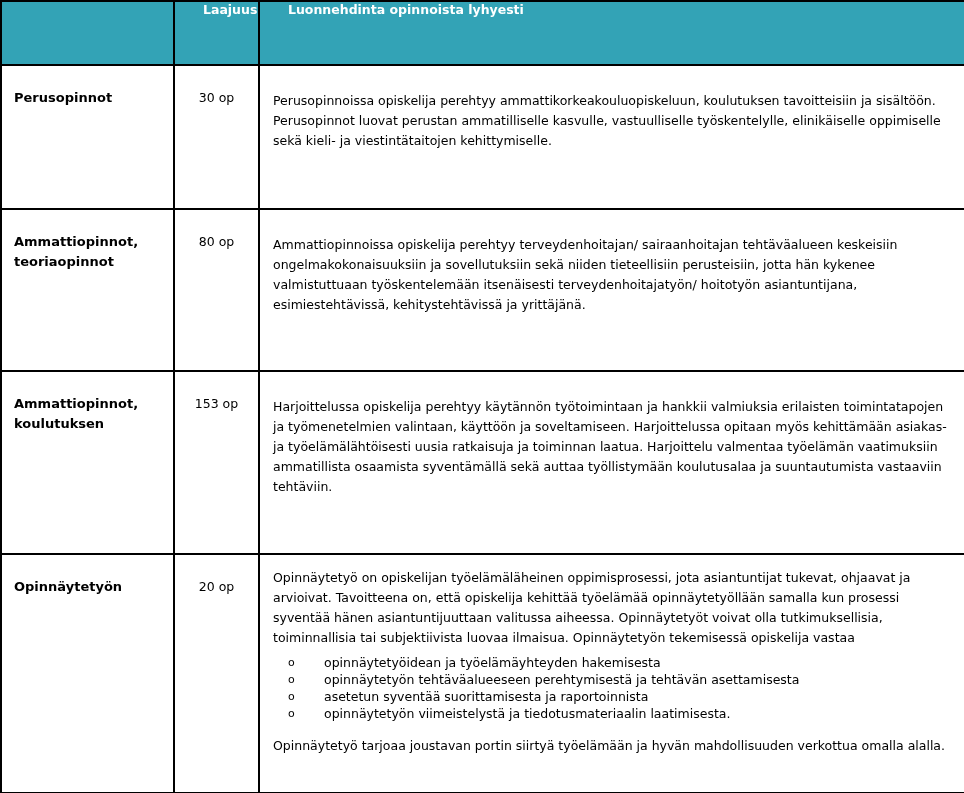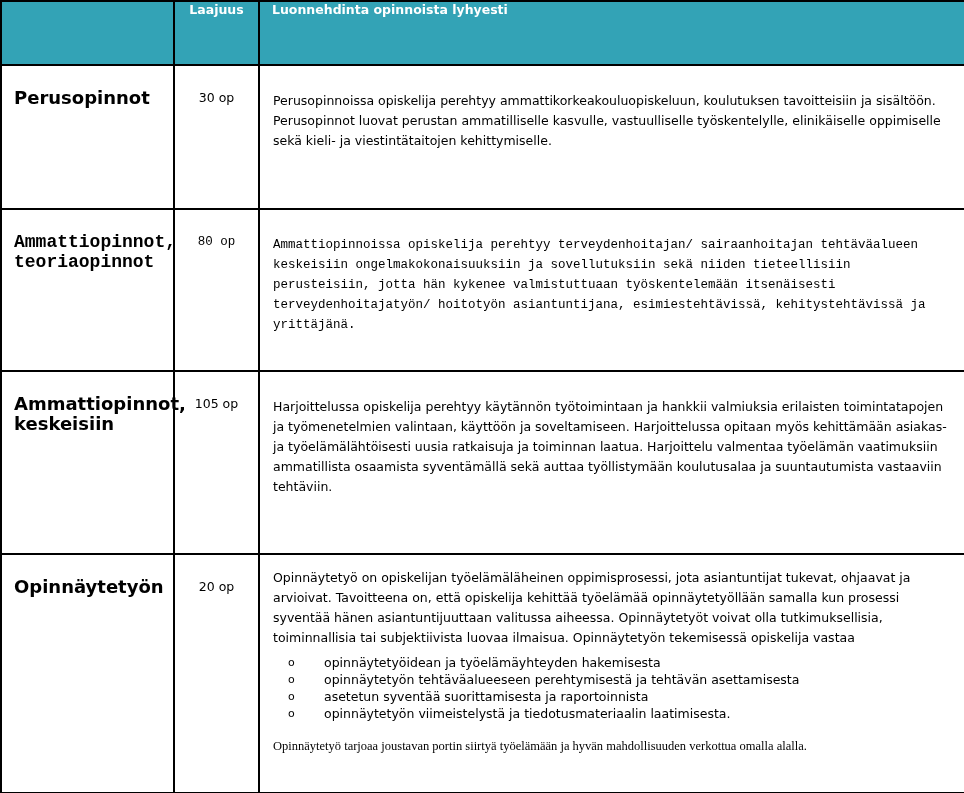--- a/index.html
+++ b/index.html
@@ -20,34 +20,34 @@
   col.c3 { width: 708px; }
   thead th {
     background: #33a3b6;
     color: #ffffff;
     font-weight: bold;
     font-size: 12.5px;
     height: 62px;
     vertical-align: middle;
     text-align: left;
   }
-  thead th .inner { padding: 0 12px; }
+  thead th .inner { padding: 0 28px; }
   thead th.col-extent { text-align: center; }
-  .name-cell { font-weight: bold; font-size: 18px; line-height: 20px; padding: 22px 10px 0 12px !important; }
+  .name-cell { font-weight: bold; font-size: 13px; line-height: 20px; padding: 22px 10px 0 12px !important; }
   .extent-cell { font-size: 12.5px; text-align: center; line-height: 20px; padding-top: 22px !important; margin-top: 45px; }
   .desc-cell { font-size: 12.5px; line-height: 20px; padding: 24px 10px 16px 12px !important; }
   .desc-cell p { margin: 1px; }
   tr.r1 td { height: 102px; }
-  tr.r2 td { height: 120px; font-family: Liberation Mono, monospace; }
+  tr.r2 td { height: 120px; }
   tr.r3 td { height: 141px; }
   tr.r4 td { height: 209px; }
   ul.tasks { list-style: none; margin: 6px 0 14px 0; padding: 0; }
   ul.tasks li { display: flex; line-height: 17px; }
   ul.tasks .bullet { width: 52px; padding-left: 16px; box-sizing: border-box; font-size: 11px; }
-  .desc-cell p.after { margin-top: 4px; font-family: Liberation Serif, serif; }
+  .desc-cell p.after { margin-top: 4px; }
 </style>
 </head>
 <body>
 
 <table class="studies">
   <colgroup>
       <col class="c1">
       <col class="c2">
       <col class="c3">
     </colgroup>
@@ -73,22 +73,22 @@
         </td>
     </tr>
     <tr class="r2">
       <td class="name-cell">Ammattiopinnot, teoriaopinnot</td>
       <td class="extent-cell">80 op</td>
       <td class="desc-cell">
           <p>Ammattiopinnoissa opiskelija perehtyy terveydenhoitajan/ sairaanhoitajan tehtäväalueen keskeisiin ongelmakokonaisuuksiin ja sovellutuksiin sekä niiden tieteellisiin perusteisiin, jotta hän kykenee valmistuttuaan työskentelemään itsenäisesti terveydenhoitajatyön/ hoitotyön asiantuntijana, esimiestehtävissä, kehitystehtävissä ja yrittäjänä.</p>
         </td>
     </tr>
     <tr class="r3">
-      <td class="name-cell">Ammattiopinnot, keskeisiin</td>
-      <td class="extent-cell">105 op</td>
+      <td class="name-cell">Ammattiopinnot, koulutuksen</td>
+      <td class="extent-cell">153 op</td>
       <td class="desc-cell">
           <p>Harjoittelussa opiskelija perehtyy käytännön työtoimintaan ja hankkii valmiuksia erilaisten toimintatapojen ja työmenetelmien valintaan, käyttöön ja soveltamiseen.  Harjoittelussa opitaan myös kehittämään asiakas- ja työelämälähtöisesti uusia ratkaisuja ja toiminnan laatua.  Harjoittelu valmentaa työelämän vaatimuksiin ammatillista osaamista syventämällä sekä auttaa työllistymään koulutusalaa ja suuntautumista vastaaviin tehtäviin.</p>
         </td>
     </tr>
     <tr class="r4">
       <td class="name-cell">Opinnäytetyön</td>
       <td class="extent-cell">20 op</td>
       <td class="desc-cell" style="padding-top:12px !important;">
         <p>Opinnäytetyö on opiskelijan työelämäläheinen oppimisprosessi, jota asiantuntijat tukevat, ohjaavat ja arvioivat. Tavoitteena on, että opiskelija kehittää työelämää opinnäytetyöllään samalla kun prosessi syventää hänen asiantuntijuuttaan valitussa aiheessa.  Opinnäytetyöt voivat olla tutkimuksellisia, toiminnallisia tai subjektiivista luovaa ilmaisua. Opinnäytetyön tekemisessä opiskelija vastaa</p>
         <ul class="tasks">

